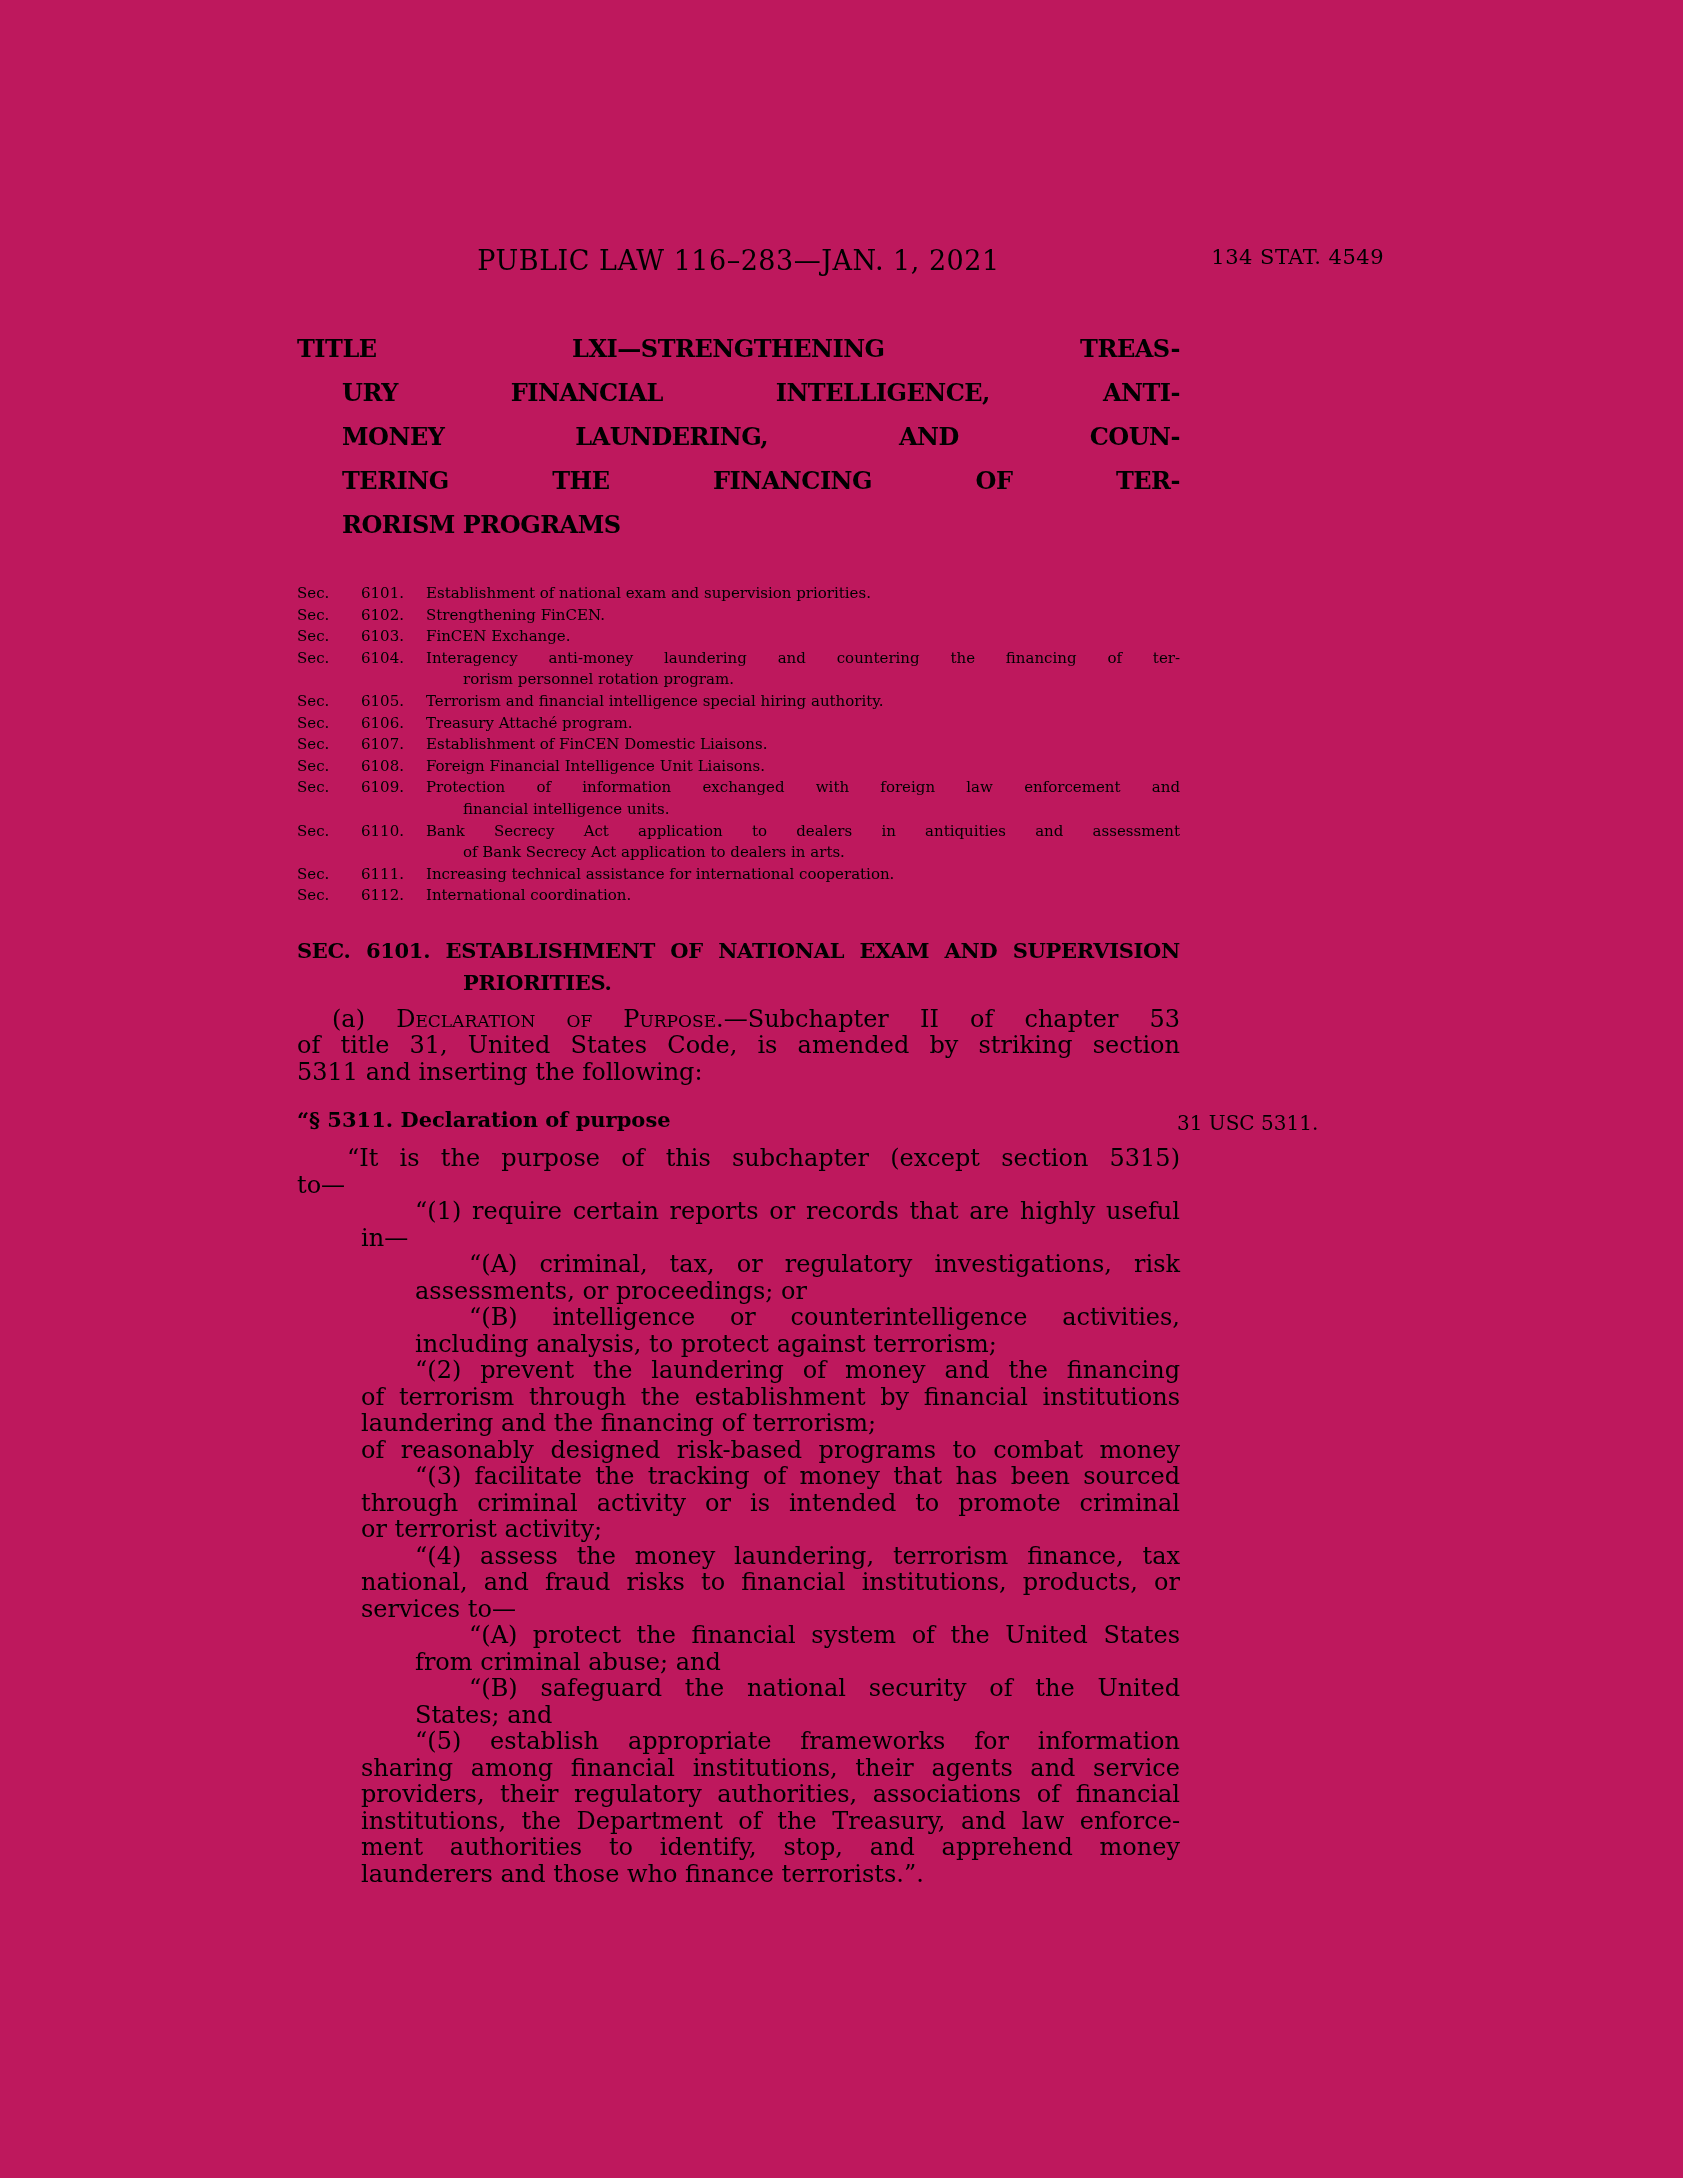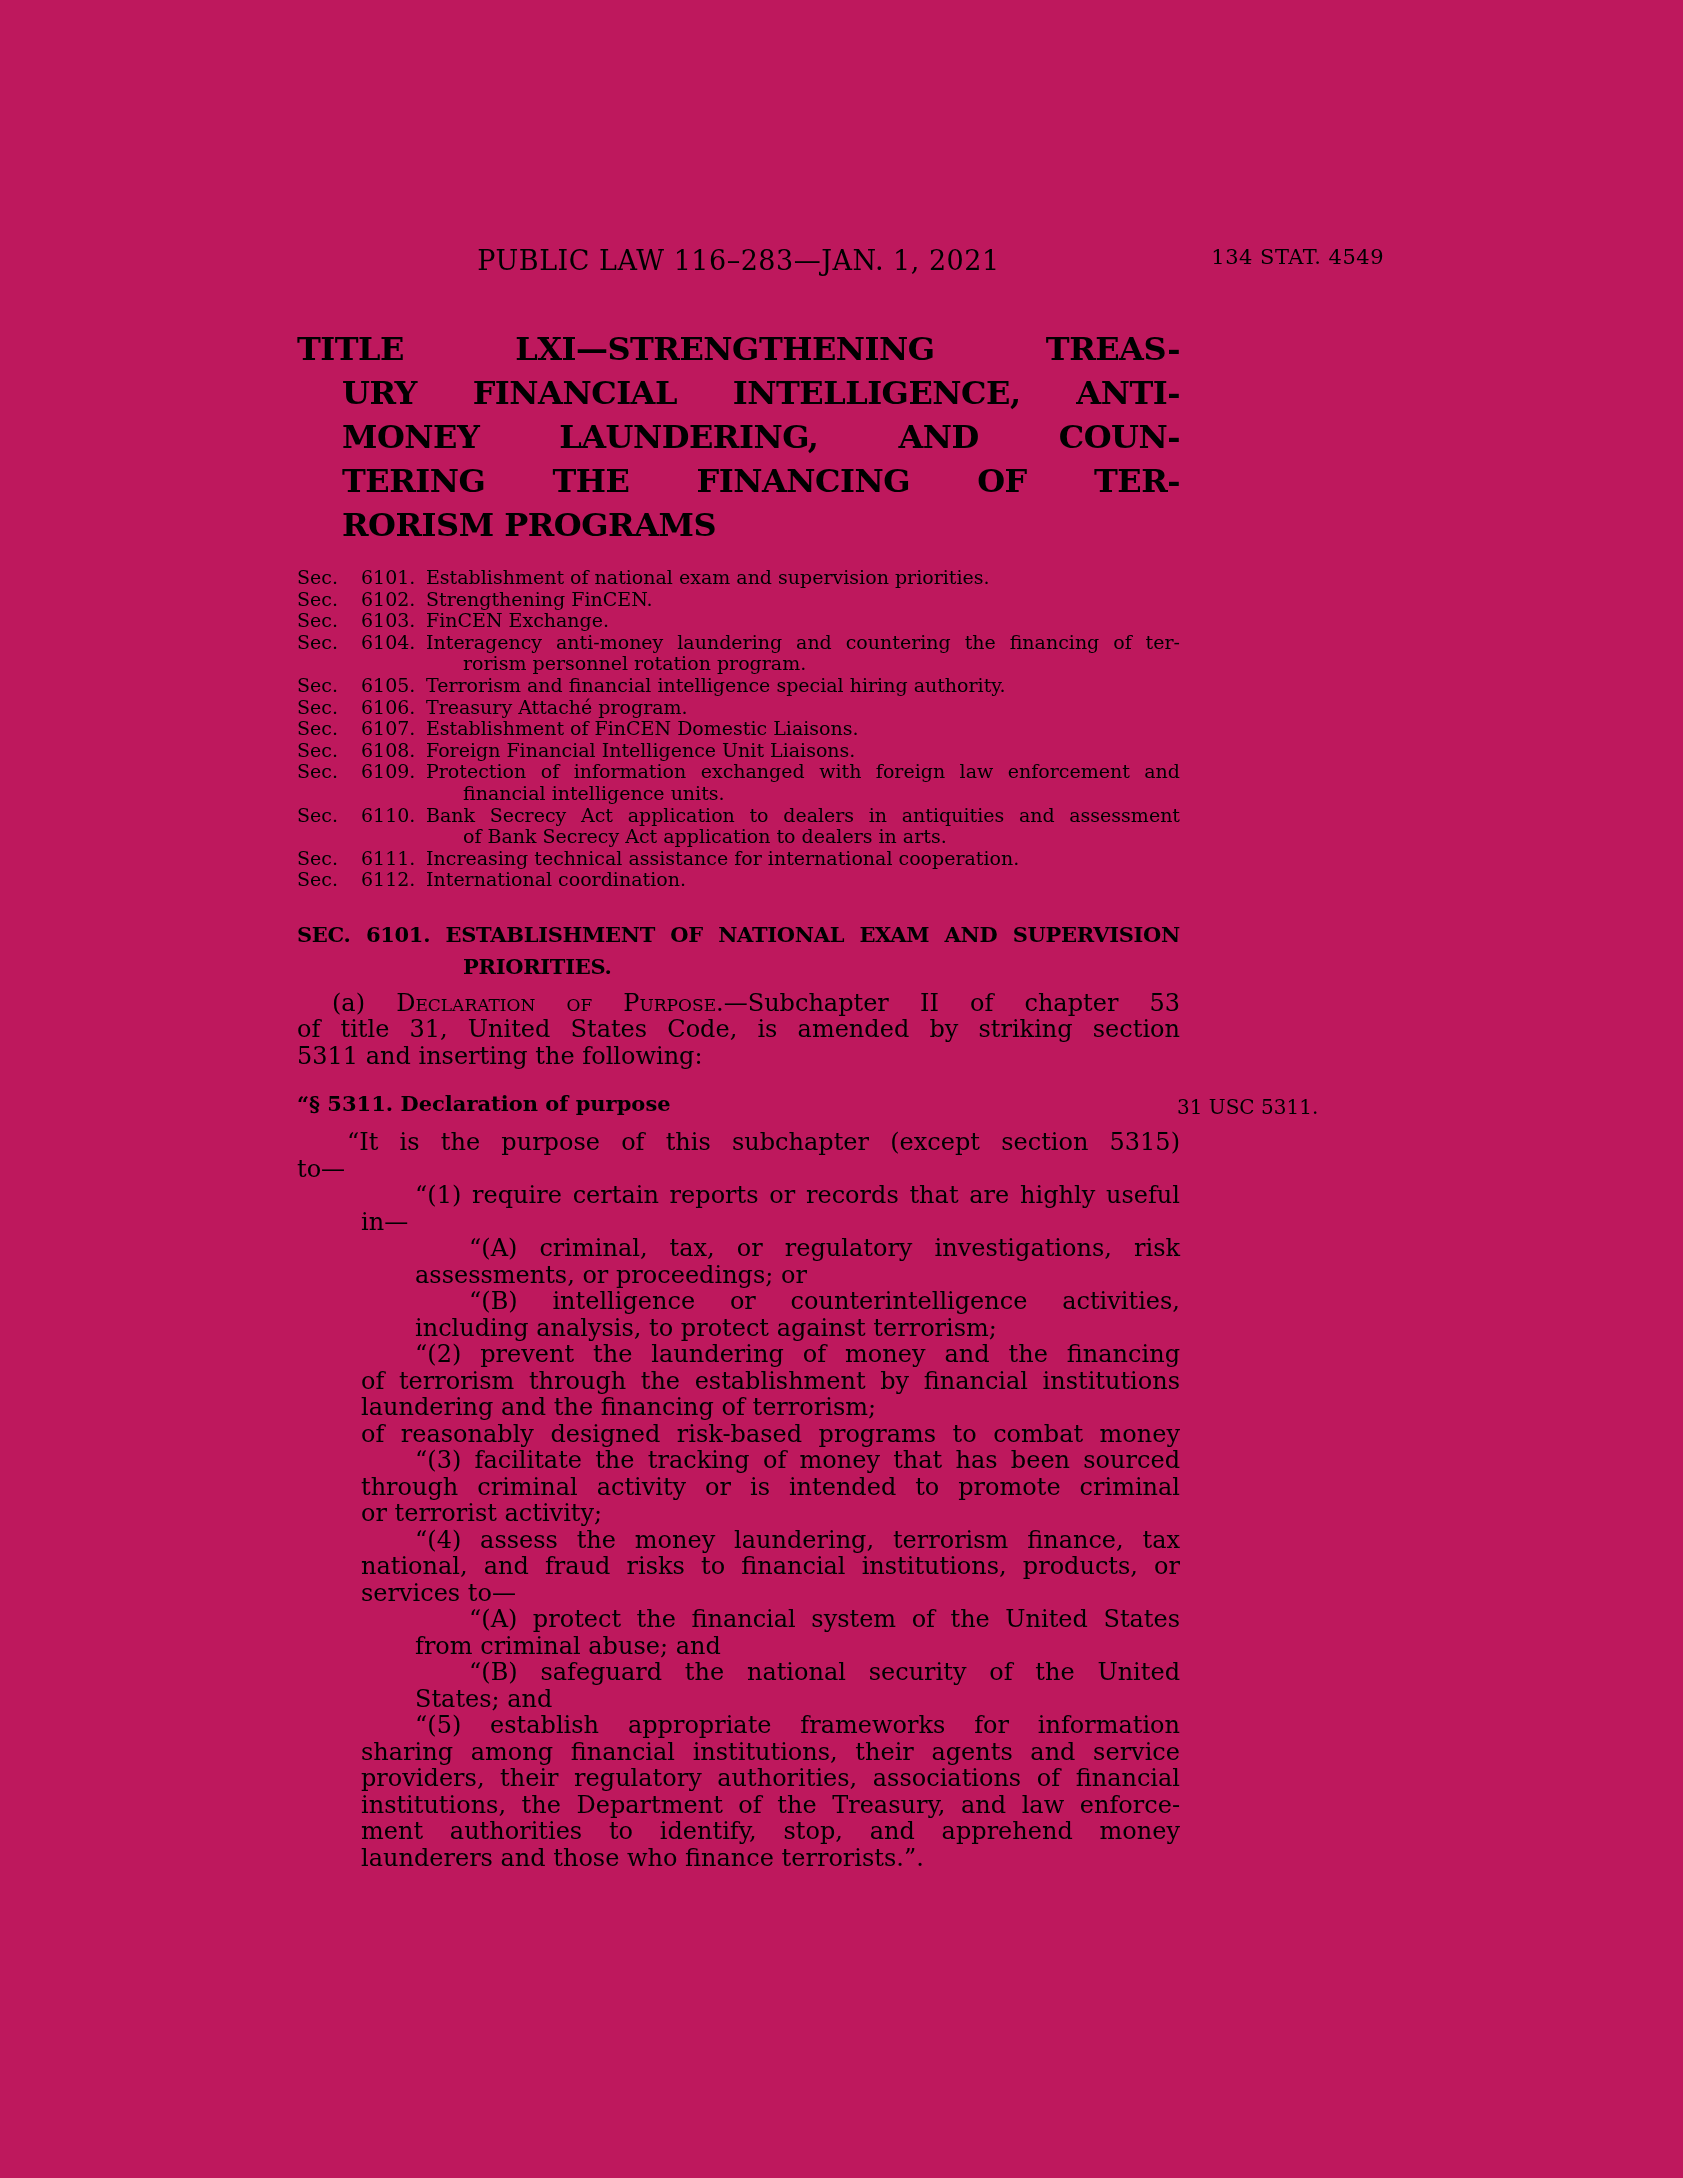--- a/index.html
+++ b/index.html
@@ -19,25 +19,25 @@
     position:absolute; top:245px; right:299px;
     font-size:21px; letter-spacing:0.5px;
   }
 
   .content { position:absolute; left:297px; top:327px; width:883px; }
 
   .tline { text-align:justify; }
   .tline.fj { text-align:justify; text-align-last:justify; }
 
   .title-block {
-    font-size:32px; font-weight:bold; line-height:44px; letter-spacing:-0.5px;
+    font-size:24px; font-weight:bold; line-height:44px; letter-spacing:-0.5px;
   }
   .title-block .tline:not(.first) { padding-left:45px; }
 
-  .toc { margin-top:20px; font-size:19px; line-height:21.6px; }
+  .toc { margin-top:36px; font-size:15px; line-height:21.6px; }
   .toc-entry { display:flex; }
   .toc-sec { width:64px; flex:none; }
   .toc-num { width:65px; flex:none; }
   .toc-text { flex:1; min-width:0; }
   .toc-text .tline { padding-left:37px; }
   .toc-text .tline.first { padding-left:0; }
 
   .sec-heading {
     margin-top:28px; font-size:21px; font-weight:bold;
     line-height:32px; letter-spacing:-0.3px;

